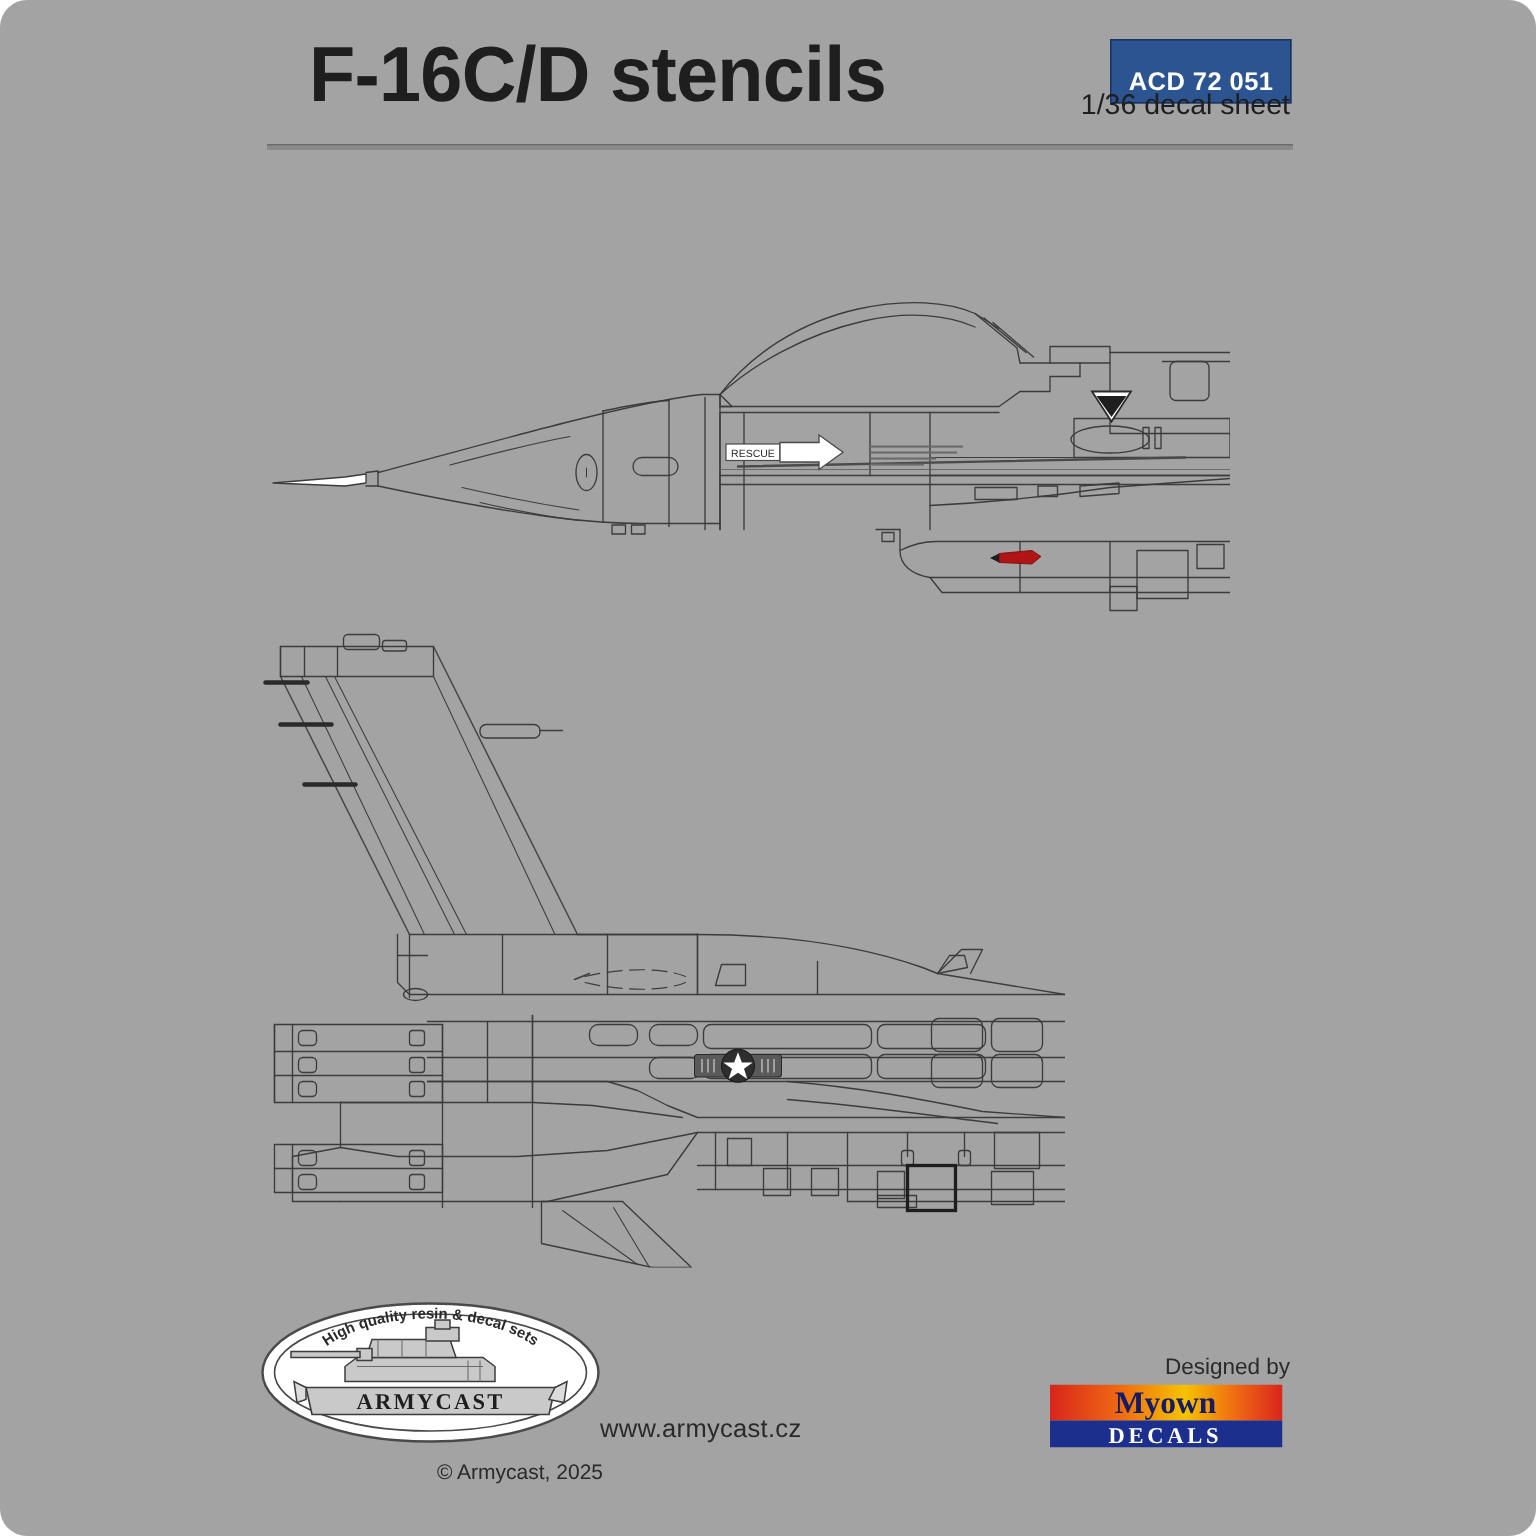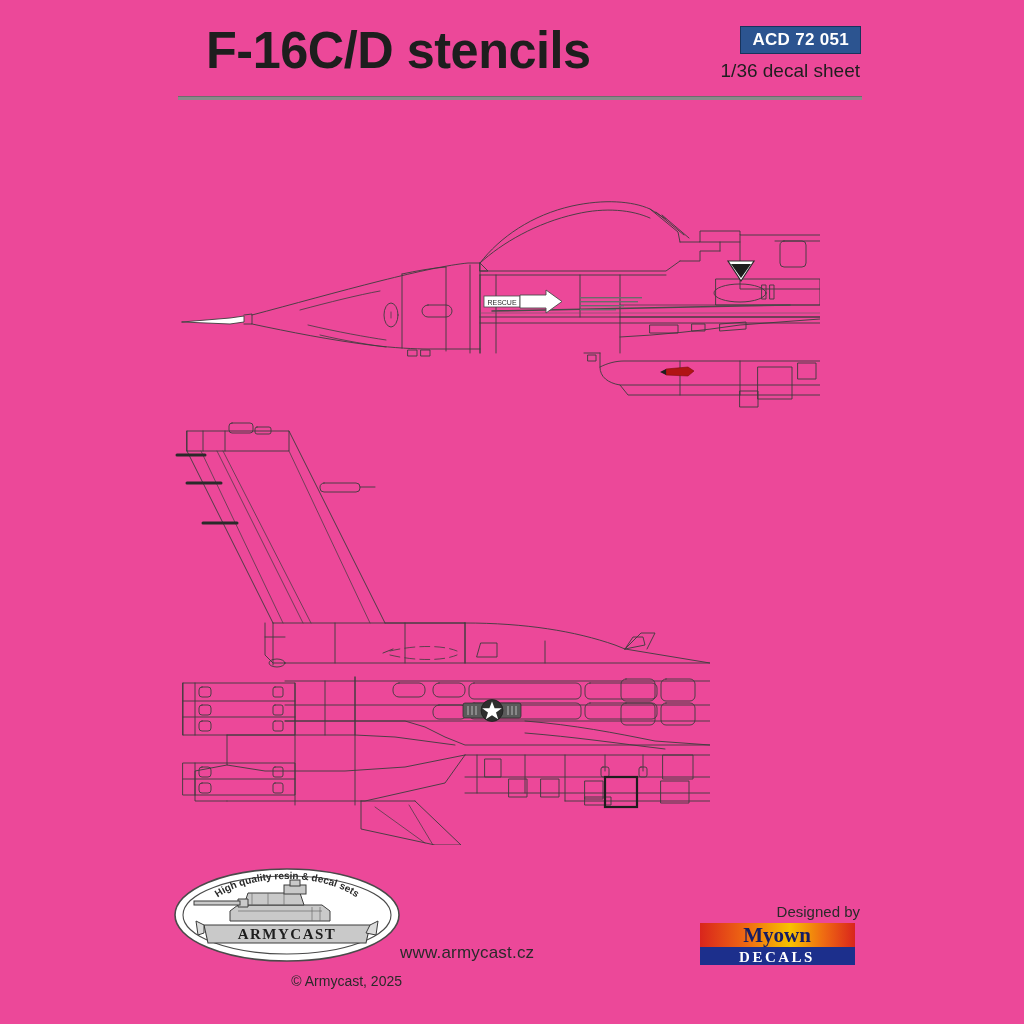--- a/index.html
+++ b/index.html
@@ -6,21 +6,22 @@
   html,body{margin:0;padding:0;background:#ffffff;}
   body{
     width:1024px;height:1024px;
     font-family:"Liberation Sans","DejaVu Sans",sans-serif;
     color:#1b1b1b;
     overflow:hidden;
     position:relative;
   }
   .page{
     position:absolute;inset:0;
-    background:#ec4899;
+    background:#a3a3a3;
+    border-radius:18px;
   }
 
   
   .header{
     position:absolute;
     left:178px;top:22px;width:684px;height:120px;
   }
   .title-row{
     position:relative;
     height:70px;
@@ -38,21 +39,21 @@
     transform-origin:left center;
   }
   .code-badge{
     position:absolute;
     right:1px;top:4px;
     background:#2c5490;
     border:1px solid #18335c;
     color:#ffffff;
     font-size:17px;
     font-weight:bold;
-    padding:4px 11px 5px 11px;
+    padding:19px 11px 5px 11px;
     letter-spacing:0.3px;
     line-height:1;
     white-space:nowrap;
   }
   .scale-note{
     position:absolute;
     right:2px;top:38px;
     font-size:19px;
     color:#1e1e1e;
     white-space:nowrap;

